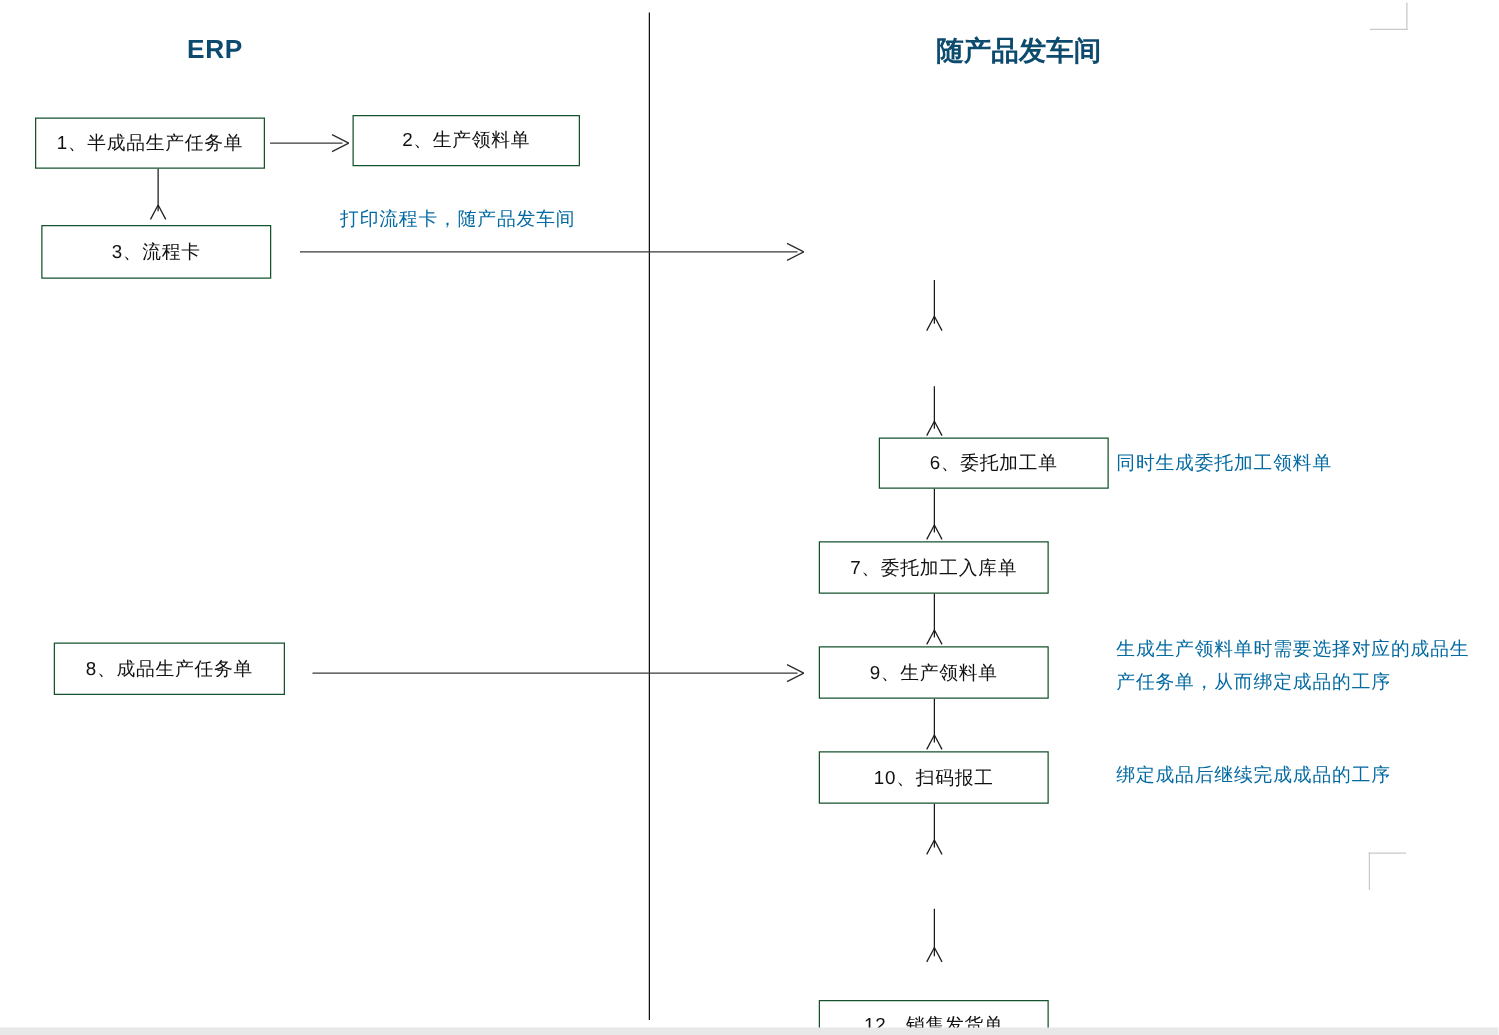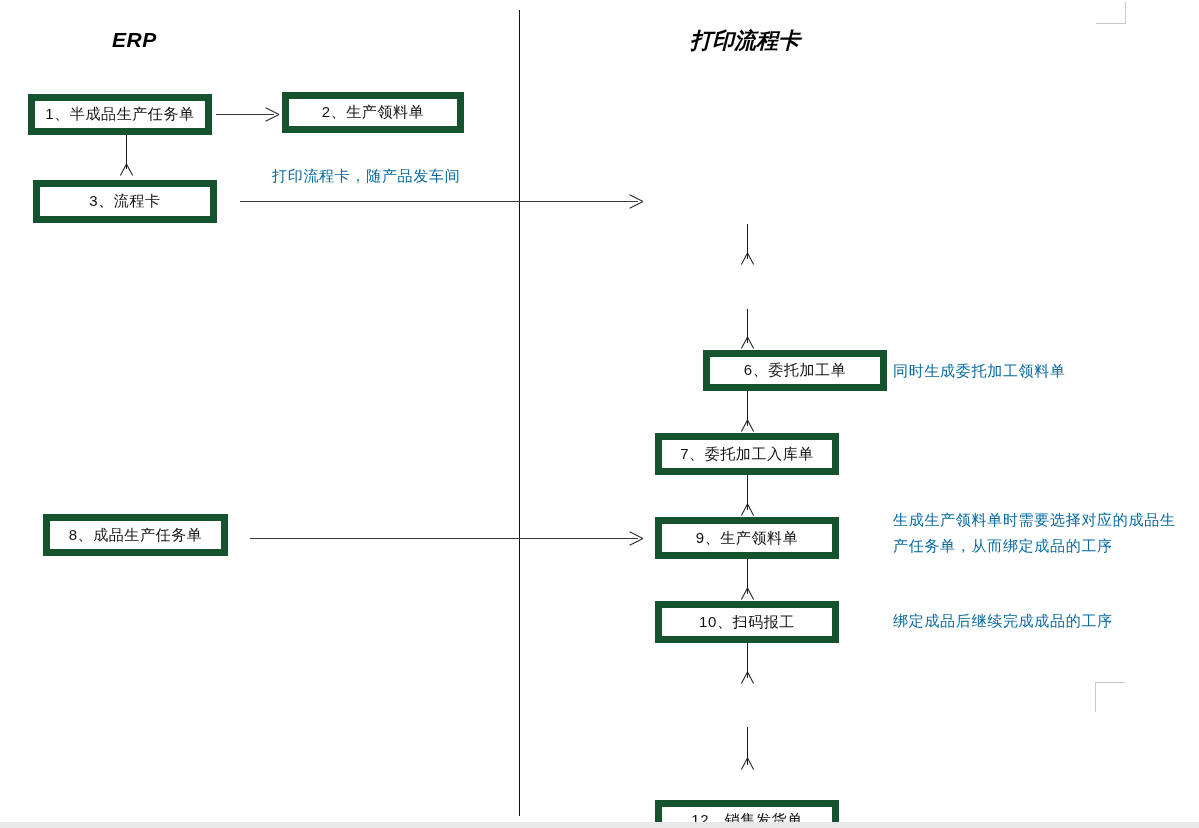--- a/index.html
+++ b/index.html
@@ -14,23 +14,23 @@
     height: 828px;
     background: #ffffff;
     overflow: hidden;
     font-family: "Liberation Sans", "DejaVu Sans", sans-serif;
   }
 
   
   .col-header {
     position: absolute;
     font-weight: bold;
-    color: #000000;
+    color: #0c4a6e;
     white-space: nowrap;
-    font-style: italic;
+    text-align: center;
   }
   #header-erp {
     left: 112px;
     top: 28px;
     width: 120px;
     font-size: 21px;
     letter-spacing: 0.5px;
     font-family: "Liberation Sans", "DejaVu Sans", sans-serif;
   }
   #header-wechat {
@@ -49,21 +49,21 @@
     top: 10px;
     width: 1px;
     height: 806px;
     background: #111111;
   }
 
   
   .node {
     position: absolute;
     box-sizing: border-box;
-    border: 7px solid #14532d;
+    border: 1px solid #14532d;
     background: #ffffff;
     display: flex;
     align-items: center;
     justify-content: center;
     font-size: 15px;
     color: #111111;
     letter-spacing: 0.6px;
     white-space: nowrap;
     font-family: "Liberation Sans", "DejaVu Sans", sans-serif;
   }
@@ -151,21 +151,21 @@
     background: #e8e8e8;
   }
 </style>
 </head>
 <body>
 
 <div id="page">
 
   <div class="col-header" id="header-erp">ERP</div>
 
-  <div class="col-header" id="header-wechat">打印流程卡</div>
+  <div class="col-header" id="header-wechat">随产品发车间</div>
 
   <div id="divider"></div>
 
   <div class="node" style="left:28px;  top:94px;  width:184px; height:41px;">1、半成品生产任务单</div>
 
   <div class="node" style="left:282px; top:92px;  width:182px; height:41px;">2、生产领料单</div>
 
   <div class="node" style="left:33px;  top:180px; width:184px; height:43px;">3、流程卡</div>
 
 

